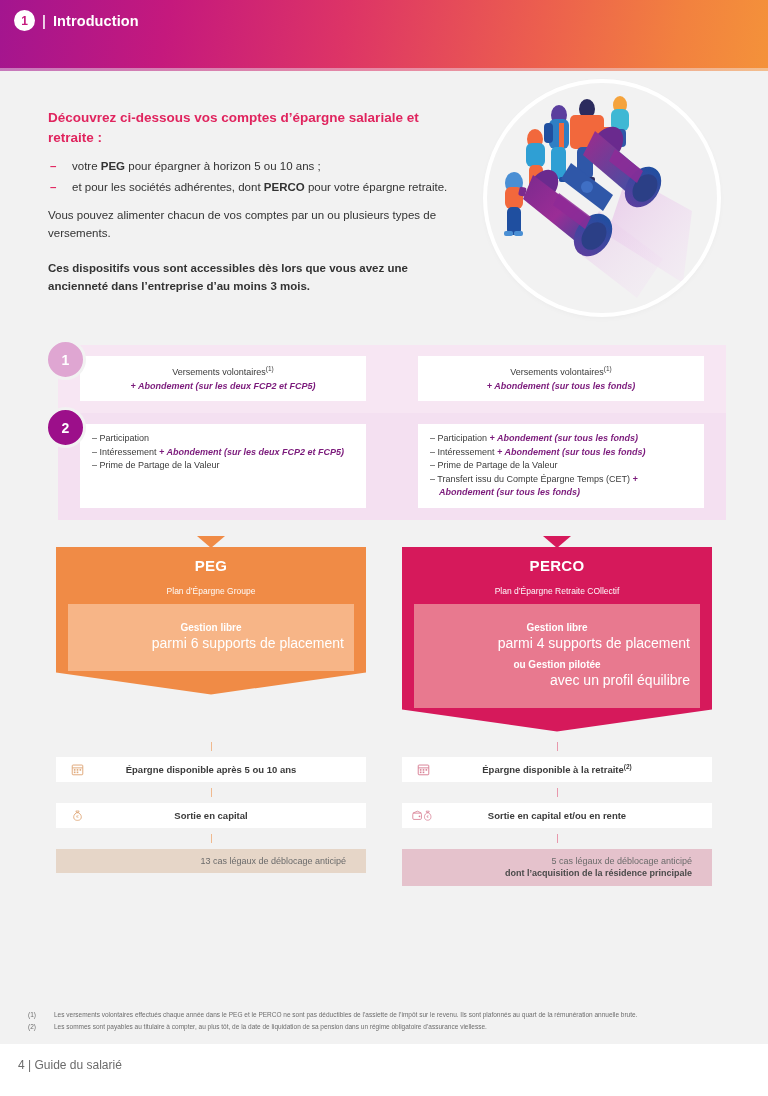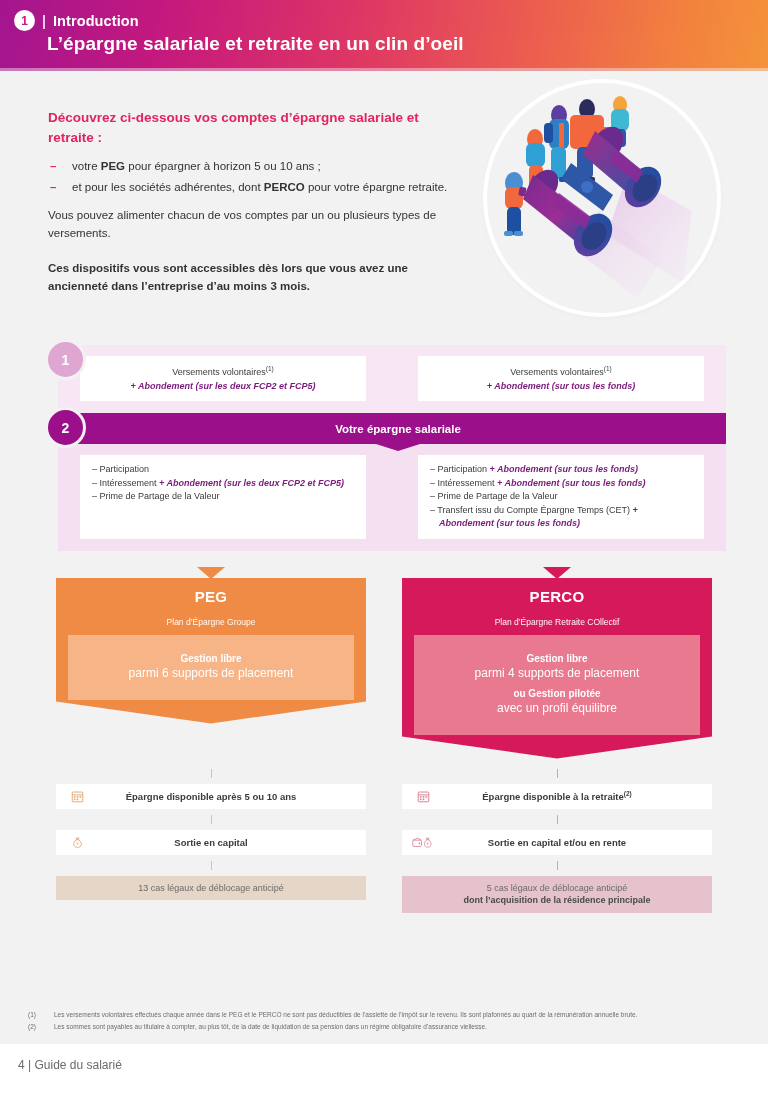--- a/index.html
+++ b/index.html
@@ -105,37 +105,37 @@
     clip-path: polygon(0 0, 100% 0, 100% calc(100% - 22px), 50% 100%, 0 calc(100% - 22px));
   }
   .prod-box.peg { background: #f08b46; }
   .prod-box.perco { background: #d6195b; }
   .prod-name { font-size: 15px; font-weight: bold; letter-spacing: .3px; }
   .prod-full { font-size: 8.5px; margin-top: 12px; opacity: .97; }
   .prod-inner { margin-top: 8px; padding: 18px 10px 20px 10px; }
   .prod-box.peg .prod-inner { background: #f7b587; }
   .prod-box.perco .prod-inner { background: #e8798f; }
   .gl-title { font-size: 10px; font-weight: bold; }
-  .gl-sub { font-size: 12px; margin-top: 2px; }
+  .gl-sub { font-size: 14px; margin-top: 2px; text-align: right; }
   .gl-title2 { font-size: 10px; font-weight: bold; margin-top: 8px; }
 
   
   .outcomes { position: relative; margin-top: 10px; display: flex; justify-content: center; gap: 36px; }
   .out-col { width: 310px; display: flex; flex-direction: column; align-items: center; gap: 6px; }
   .connector { width: 1px; height: 9px; }
   .connector.peg { background: #f0b98e; }
   .connector.perco { background: #e898ac; }
   .out-row {
     width: 100%; height: 25px; background: #ffffff;
     display: flex; align-items: center; padding: 0 10px; position: relative;
   }
   .out-ico { width: 22px; display: flex; align-items: center; justify-content: center; }
   .out-label { flex: 1; text-align: center; font-size: 9.5px; font-weight: bold; color: #3b3b3b; padding-right: 22px; }
   .sup { font-size: 6.5px; vertical-align: super; }
-  .legal { width: 100%; padding: 6px 8px; text-align: center; }
+  .legal { width: 100%; padding: 6px 20px; text-align: right; }
   .legal.peg { background: #e6d6c8; }
   .legal.perco { background: #e5c2cc; }
   .legal .l1 { font-size: 9px; color: #6b6b6b; line-height: 1.4; }
   .legal .l2 { font-size: 9px; color: #4a4a4a; font-weight: bold; line-height: 1.4; }
 
   
   .footnotes { position: absolute; left: 0; top: 1002px; width: 768px; padding: 8px 28px 10px 28px; background: #f2f2f2; }
   .fn { display: flex; font-size: 6.5px; color: #6d6d6d; line-height: 1.55; margin-bottom: 2px; }
   .fn-n { width: 26px; flex: none; }
 
@@ -146,21 +146,20 @@
 <body>
 
 <div class="page">
 
   <div class="header">
     <div class="hdr-row1">
       <span class="num-circle">1</span>
       <span class="hdr-pipe">|</span>
       <span class="hdr-sub">Introduction</span>
     </div>
-    <div class="hdr-title">L’épargne salariale et retraite en un clin d’oeil</div>
   </div>
   <div class="hdr-underline"></div>
 
   <div class="intro">
     <h2>Découvrez ci-dessous vos comptes d’épargne salariale et retraite :</h2>
     <ul class="bullets">
       <li>
         <span class="dash">–</span><span>votre </span><b>PEG</b><span> pour épargner à horizon 5 ou 10 ans ;</span>
       </li>
       <li>
@@ -266,24 +265,20 @@
         </div>
         <div class="wbox">
           <div class="line"><span>Versements volontaires</span><span class="sup">(1)</span></div>
           <div class="line b">+ Abondement (sur tous les fonds)</div>
         </div>
       </div>
     </div>
 
     <div class="band-wrap">
       <div class="badge b2">2</div>
-      <div class="band b2">
-        <div class="band-title">Votre épargne salariale</div>
-        <div class="notch"></div>
-      </div>
     </div>
 
     <div class="panel p2">
       <div class="panel-inner">
         <div class="wbox tall left-align" id="b2left">
             <div class="line"><span>– </span><span>Participation</span></div>
             <div class="line"><span>– </span><span>Intéressement </span><span class="em">+ Abondement (sur les deux FCP2 et FCP5)</span></div>
             <div class="line"><span>– </span><span>Prime de Partage de la Valeur</span></div>
           </div>
         <div class="wbox tall left-align" id="b2right">

